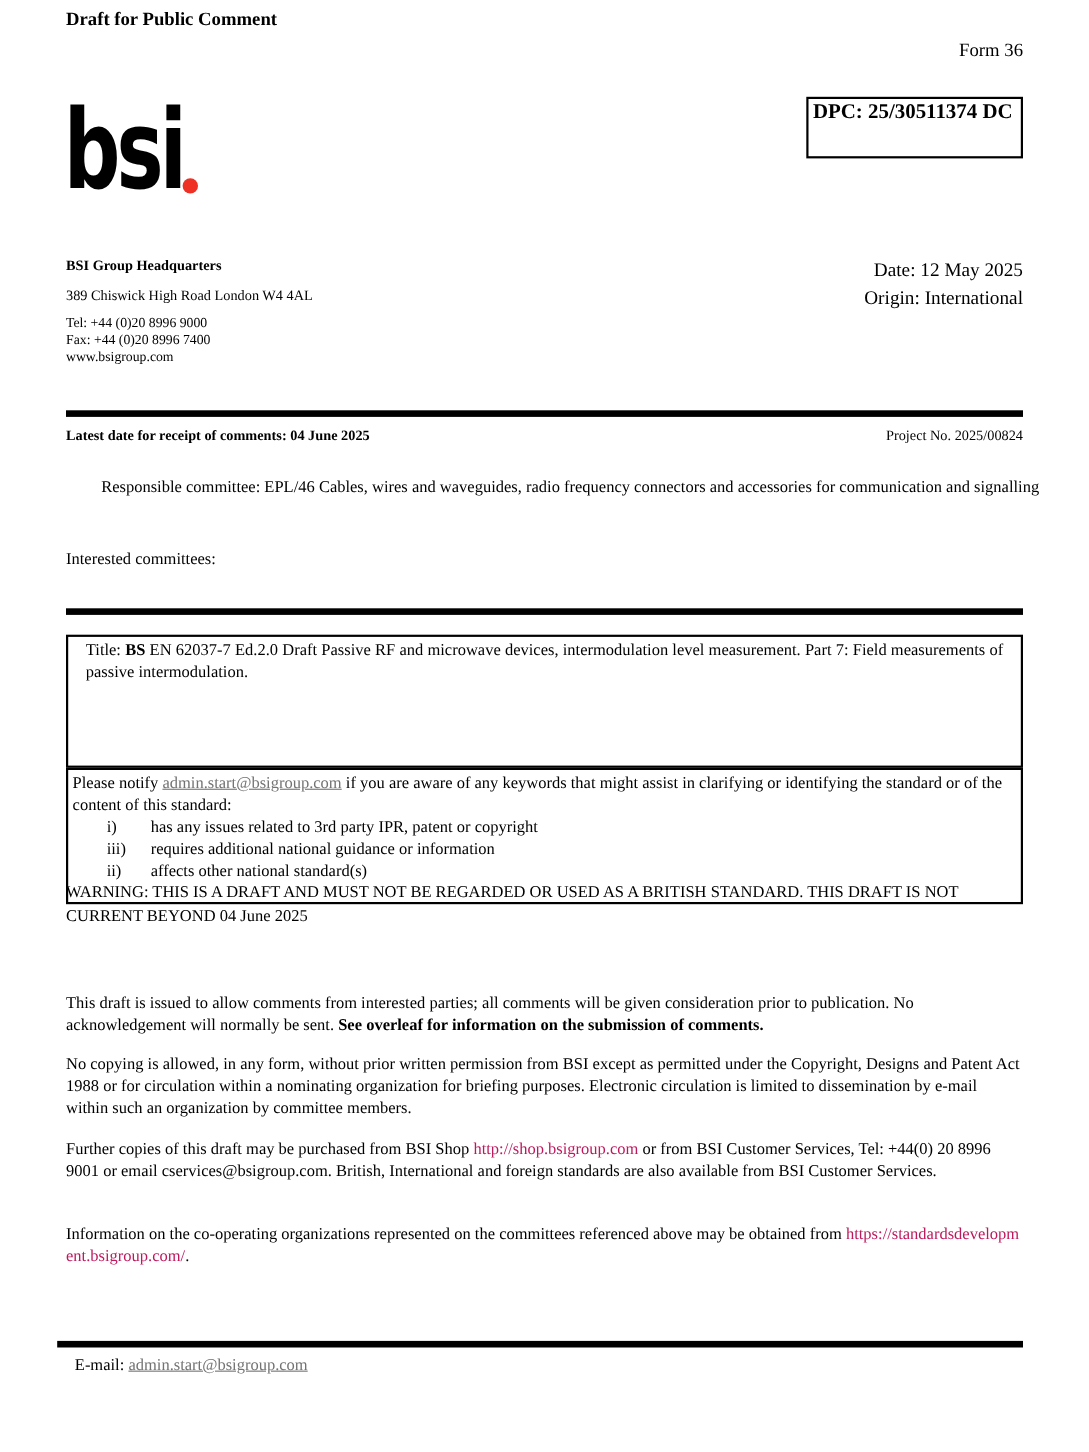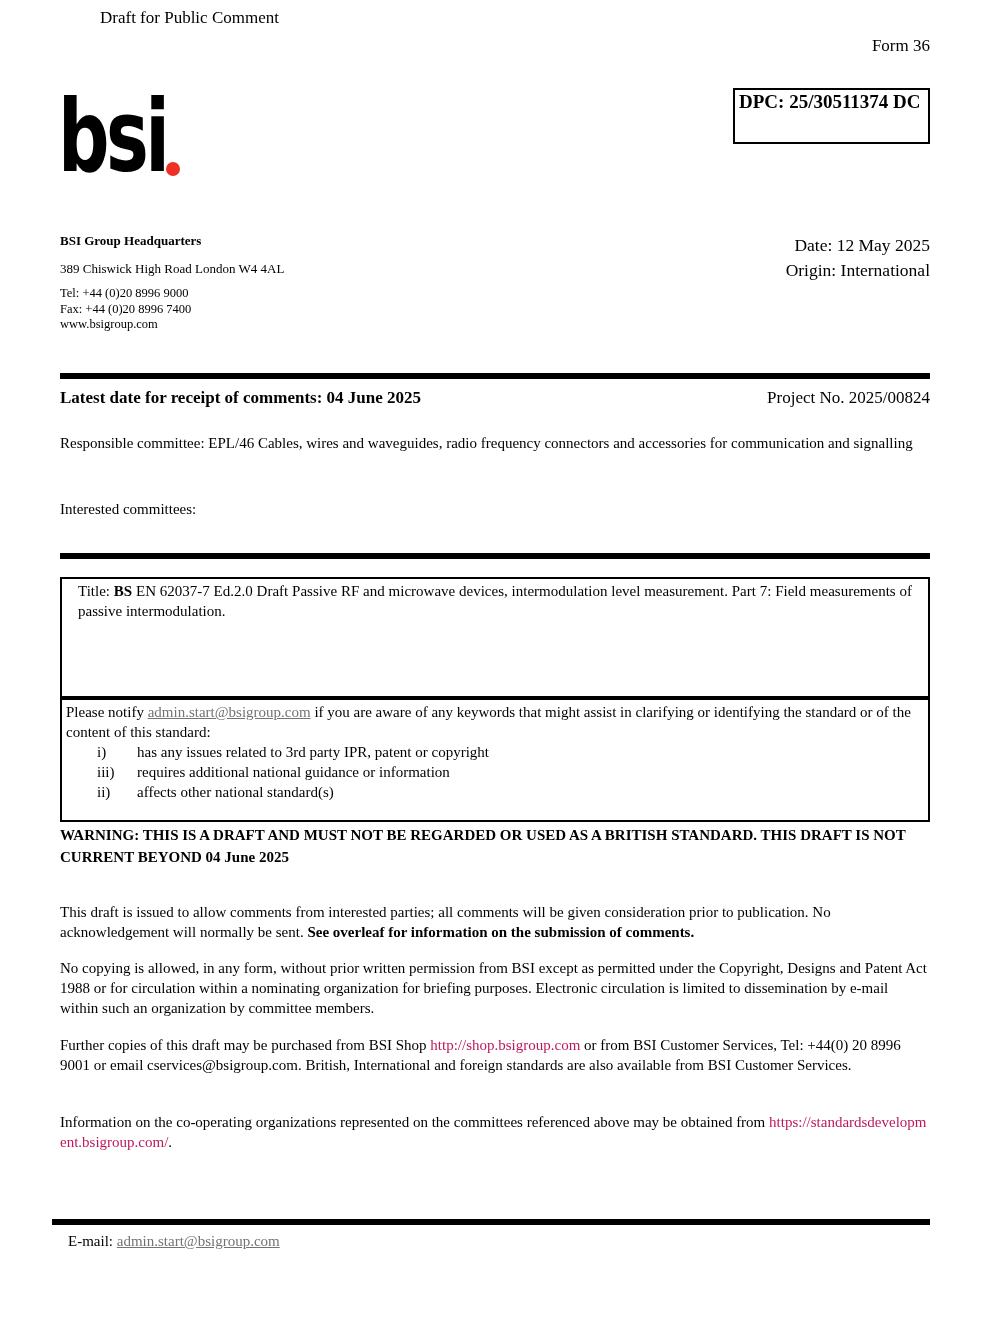--- a/index.html
+++ b/index.html
@@ -8,21 +8,21 @@
     position: relative;
     width: 990px;
     height: 1320px;
     background: #ffffff;
     color: #000000;
     font-family: "Liberation Serif", serif;
     overflow: hidden;
   }
   .abs { position: absolute; }
 
-  .draft-label { left: 60px; top: 8px; font-size: 17px; font-weight: normal; margin-left: 40px; }
+  .draft-label { left: 60px; top: 8px; font-size: 17px; font-weight: bold; }
   .form-label  { right: 60px; top: 36px; font-size: 17px; }
 
   .dpc-box {
     left: 733px; top: 88px; width: 197px; height: 56px;
     border: 2px solid #000; padding: 1px 4px;
     font-size: 19px; line-height: 22px; white-space: nowrap; font-weight: bold;
   }
 
   .logo { left: 58px; top: 88px; width: 160px; height: 105px; }
   .logo-text {
@@ -50,44 +50,44 @@
   .date-block { right: 60px; top: 233px; text-align: right; font-size: 17.5px; line-height: 25px; }
 
   .rule { position: absolute; background: #000; height: 6px; }
   .rule-1 { left: 60px; top: 373px; width: 870px; }
   .rule-2 { left: 60px; top: 553px; width: 870px; }
   .rule-3 { left: 52px; top: 1219px; width: 878px; }
 
   .latest-row {
     left: 60px; top: 388px; width: 870px;
     display: flex; justify-content: space-between; align-items: center;
-    font-size: 17px;
+    font-size: 13px;
   }
   .latest-label { font-weight: bold; }
 
   .body-par { left: 60px; width: 870px; font-size: 15px; line-height: 20px; }
-  .responsible { top: 433px; }
+  .responsible { top: 433px; margin-left: 32px; }
   .interested { top: 499px; }
 
   .title-box {
     left: 60px; top: 577px; width: 870px; height: 121px;
     border: 2px solid #000; padding: 2px 16px;
     font-size: 15px; line-height: 20px; text-align: justify;
   }
   .notify-box {
     left: 60px; top: 698px; width: 870px; height: 124px;
     border: 2px solid #000; padding: 2px 4px;
     font-size: 15px; line-height: 20px;
   }
   .bold { font-weight: bold; }
 
   .notify-item { display: flex; }
   .notify-num { width: 40px; margin-left: 31px; flex-shrink: 0; }
 
-  .warning { top: 824px; font-weight: bold; line-height: 22px; }
+  .warning { top: 800px; font-weight: normal; line-height: 22px; }
   .p-issue { top: 902px; }
   .p-copying { top: 958px; }
   .p-further { top: 1035px; }
   .p-info { top: 1112px; }
 
   a.link { color: #be185d; text-decoration: none; }
   a.link-underline { color: #737373; text-decoration: underline; }
   a.break-url { word-break: break-all; }
 
   .email-row { left: 68px; top: 1233px; font-size: 15px; }

